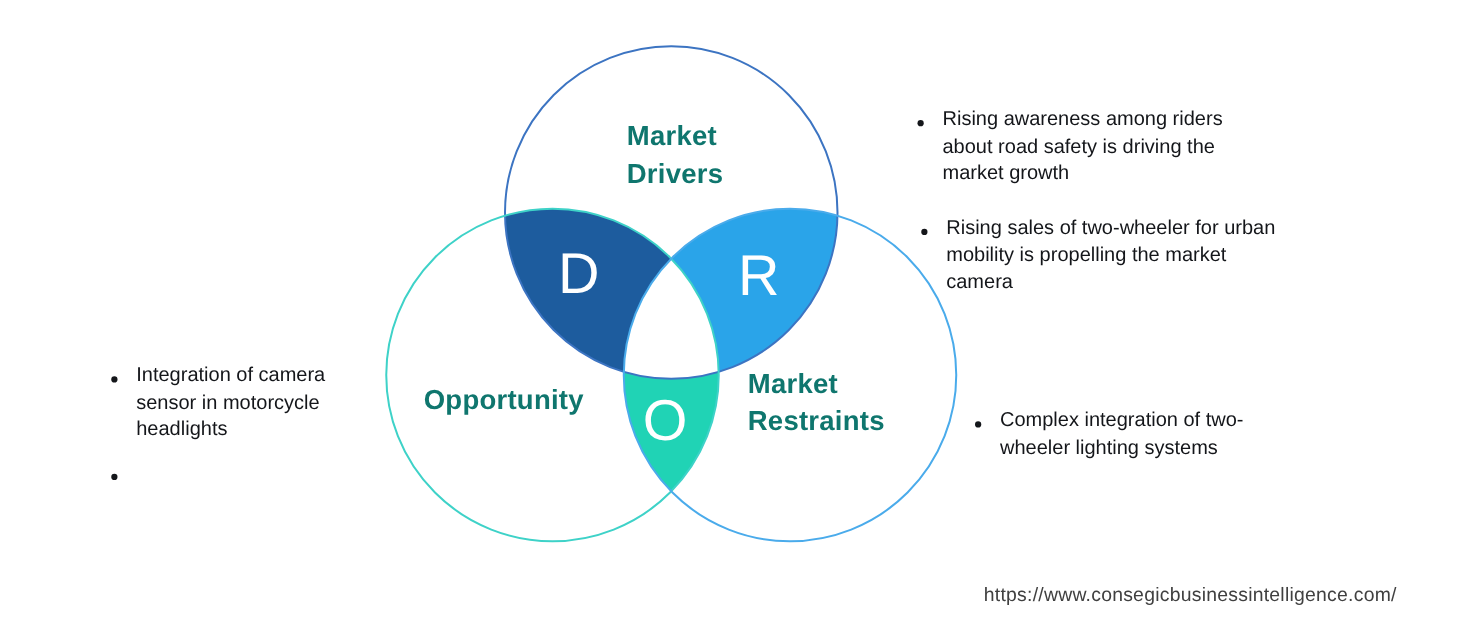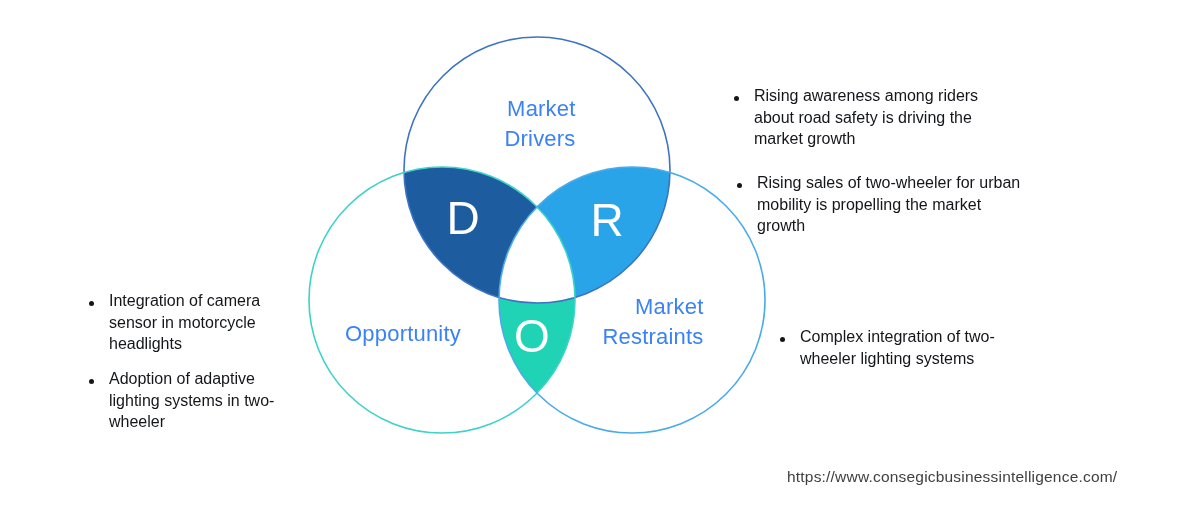--- a/index.html
+++ b/index.html
@@ -7,22 +7,22 @@
     position:relative;
     width:1177px;height:508px;
     background:#ffffff;
     font-family:"Liberation Sans", sans-serif;
     overflow:hidden;
   }
   .venn{position:absolute;left:0;top:0;width:1177px;height:508px;}
   .outline{fill:none;stroke-width:1.6px;}
   .circle-label{
     position:absolute;transform:translateX(-50%);
-    text-align:right;font-size:22px;line-height:30px;
-    color:#3b82f6;white-space:pre-line;letter-spacing:.2px;
+    text-align:left;font-size:22px;line-height:30px;
+    color:#0f766e;white-space:pre-line;letter-spacing:.2px;font-weight:bold;
   }
   .lens-letter{
     position:absolute;transform:translate(-50%,-50%);
     color:#ffffff;font-size:46px;font-weight:400;
   }
   .bullet-item{
     position:absolute;display:flex;align-items:flex-start;
     color:#14161a;font-size:16px;line-height:21.5px;
   }
   .bullet-dot{
@@ -66,54 +66,51 @@
       <circle cx="632" cy="300" r="133" clip-path="url(#clipL)" fill="#FFFFFF"></circle>
     </g>
 
     <circle class="outline" cx="537" cy="170" r="133" stroke="#3C74C2"></circle>
     <circle class="outline" cx="442" cy="300" r="133" stroke="#3ED2C8"></circle>
     <circle class="outline" cx="632" cy="300" r="133" stroke="#4AABEB"></circle>
   </svg>
 
   <div class="circle-label" style="left:540px;top:94px;">Market
 Drivers</div>
-  <div class="circle-label" style="left:403px;top:305px;margin-top:14px;">Opportunity</div>
+  <div class="circle-label" style="left:403px;top:305px;">Opportunity</div>
   <div class="circle-label" style="left:653px;top:292px;">Market
 Restraints</div>
 
   <div class="lens-letter" style="left:463px;top:218px;">D</div>
   <div class="lens-letter" style="left:607px;top:220px;">R</div>
   <div class="lens-letter" style="left:532px;top:336px;">O</div>
 
   <div class="bullet-item" style="left:734px;top:85px;">
     <span class="bullet-dot"></span>
     <span class="bullet-text">Rising awareness among riders
 about road safety is driving the
 market growth</span>
   </div>
   <div class="bullet-item" style="left:737px;top:172px;">
     <span class="bullet-dot"></span>
     <span class="bullet-text">Rising sales of two-wheeler for urban
 mobility is propelling the market
-growth</span>
+camera</span>
   </div>
   <div class="bullet-item" style="left:780px;top:298px;margin-top:28px;">
     <span class="bullet-dot"></span>
     <span class="bullet-text">Complex integration of two-
 wheeler lighting systems</span>
   </div>
 
   <div class="bullet-item" style="left:89px;top:290px;">
     <span class="bullet-dot"></span>
     <span class="bullet-text">Integration of camera
 sensor in motorcycle
 headlights</span>
   </div>
   <div class="bullet-item" style="left:89px;top:368px;">
     <span class="bullet-dot"></span>
-    <span class="bullet-text">Adoption of adaptive
-lighting systems in two-
-wheeler</span>
   </div>
 
   <div class="footer-url">https://www.consegicbusinessintelligence.com/</div>
 
 </div>
 
 </body></html>

